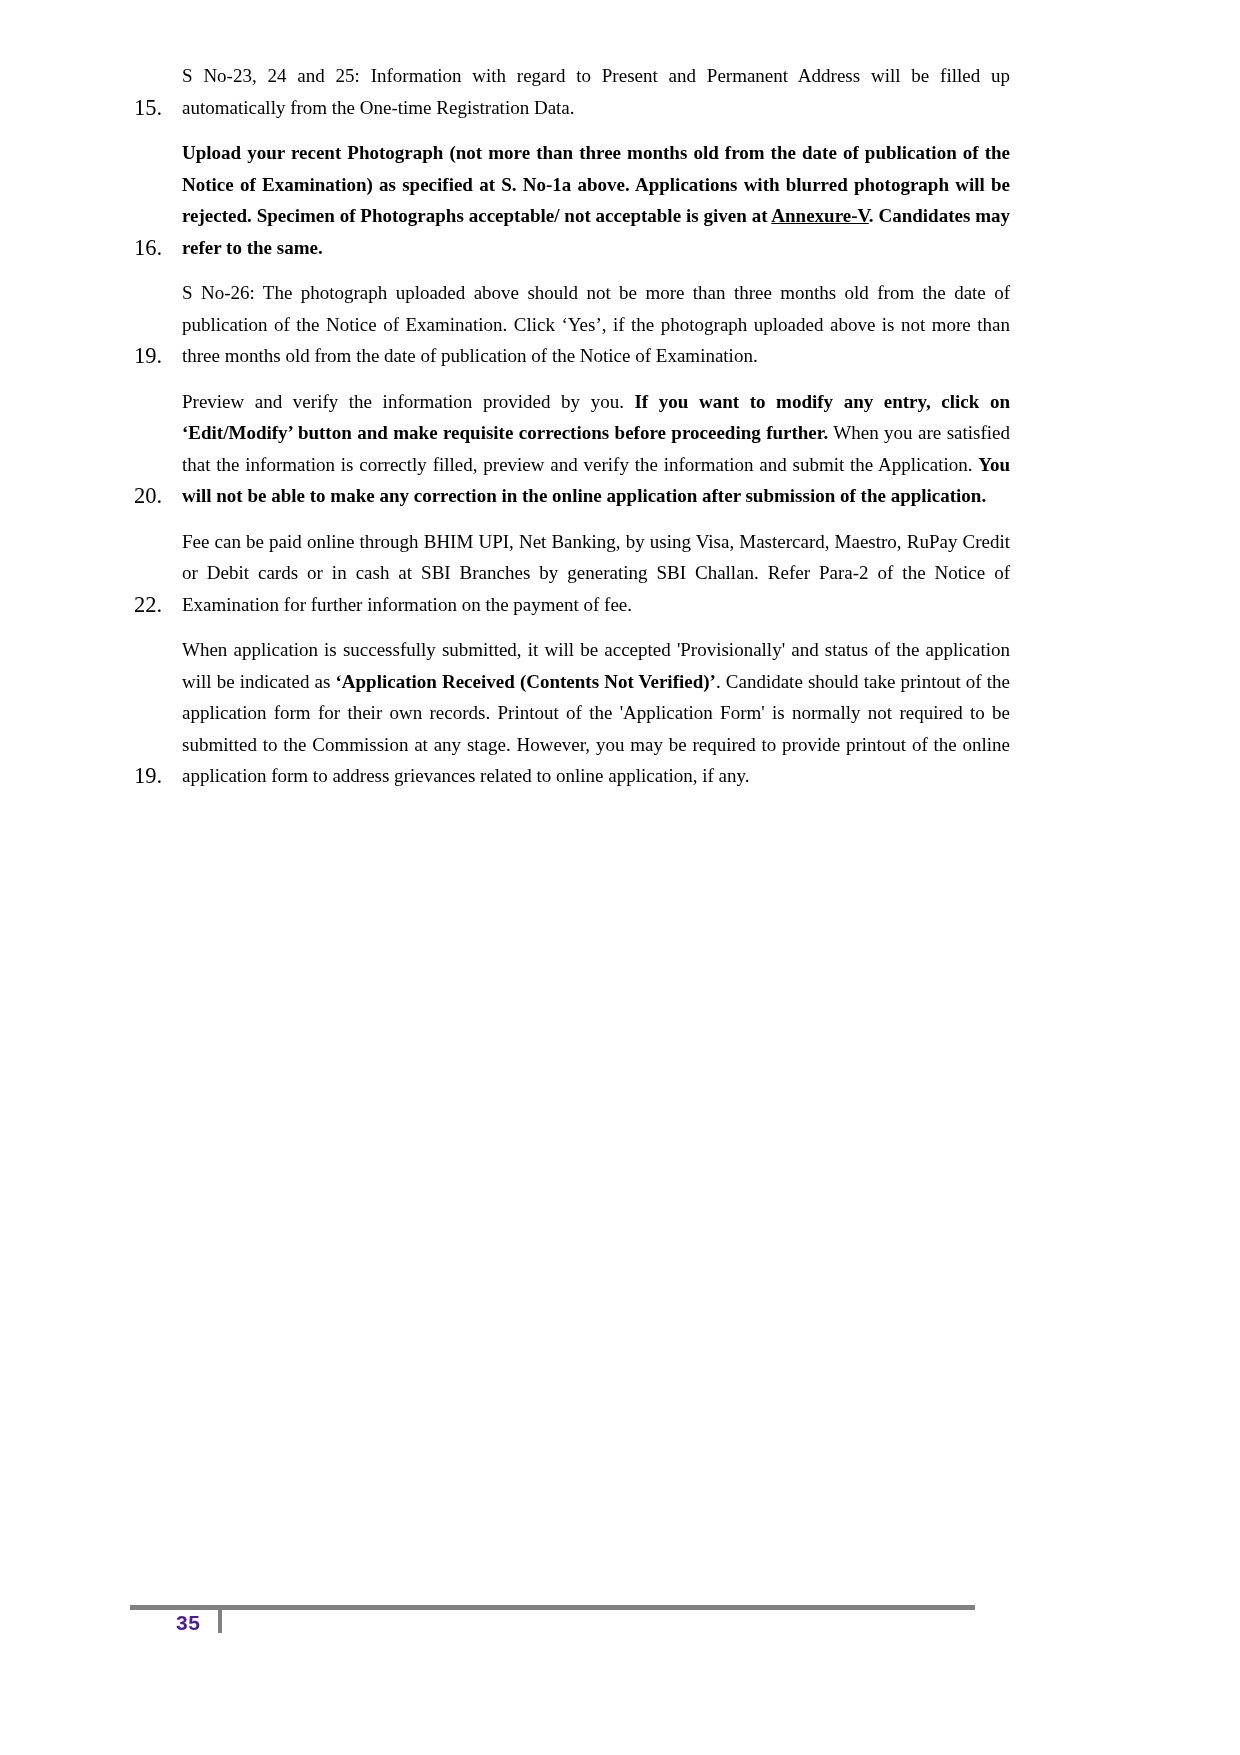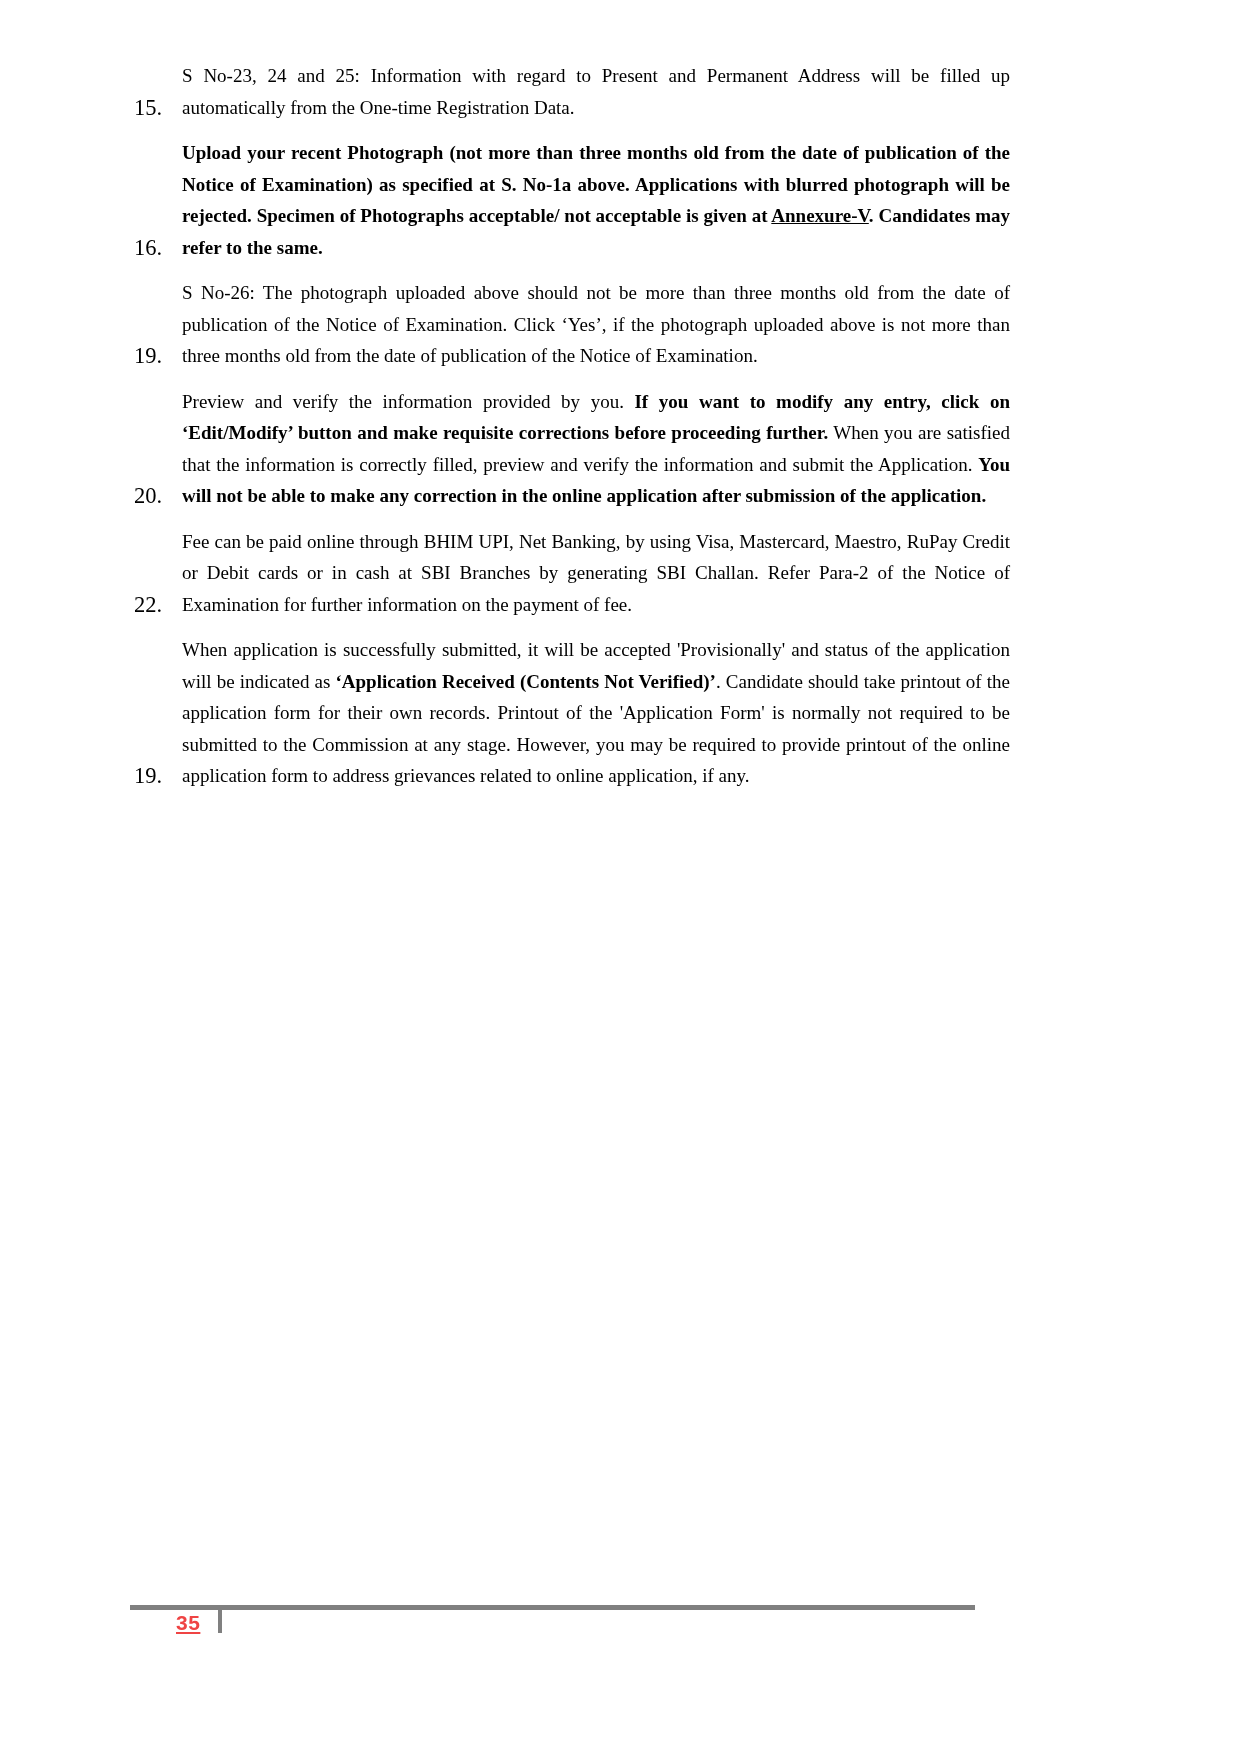--- a/index.html
+++ b/index.html
@@ -79,23 +79,22 @@
     height: 28px;
     background: #808080;
   }
   .footer-pagenum {
     position: absolute;
     left: 176px;
     top: 6px;
     font-family: "Liberation Sans", sans-serif;
     font-size: 21px;
     font-weight: bold;
-    color: #ef4444;
+    color: #4c1d95;
     letter-spacing: 0.5px;
-    text-decoration: underline;
   }
 </style>
 </head>
 <body>
 
 <div class="page">
 
   <div class="content">
 
     <div class="item">

